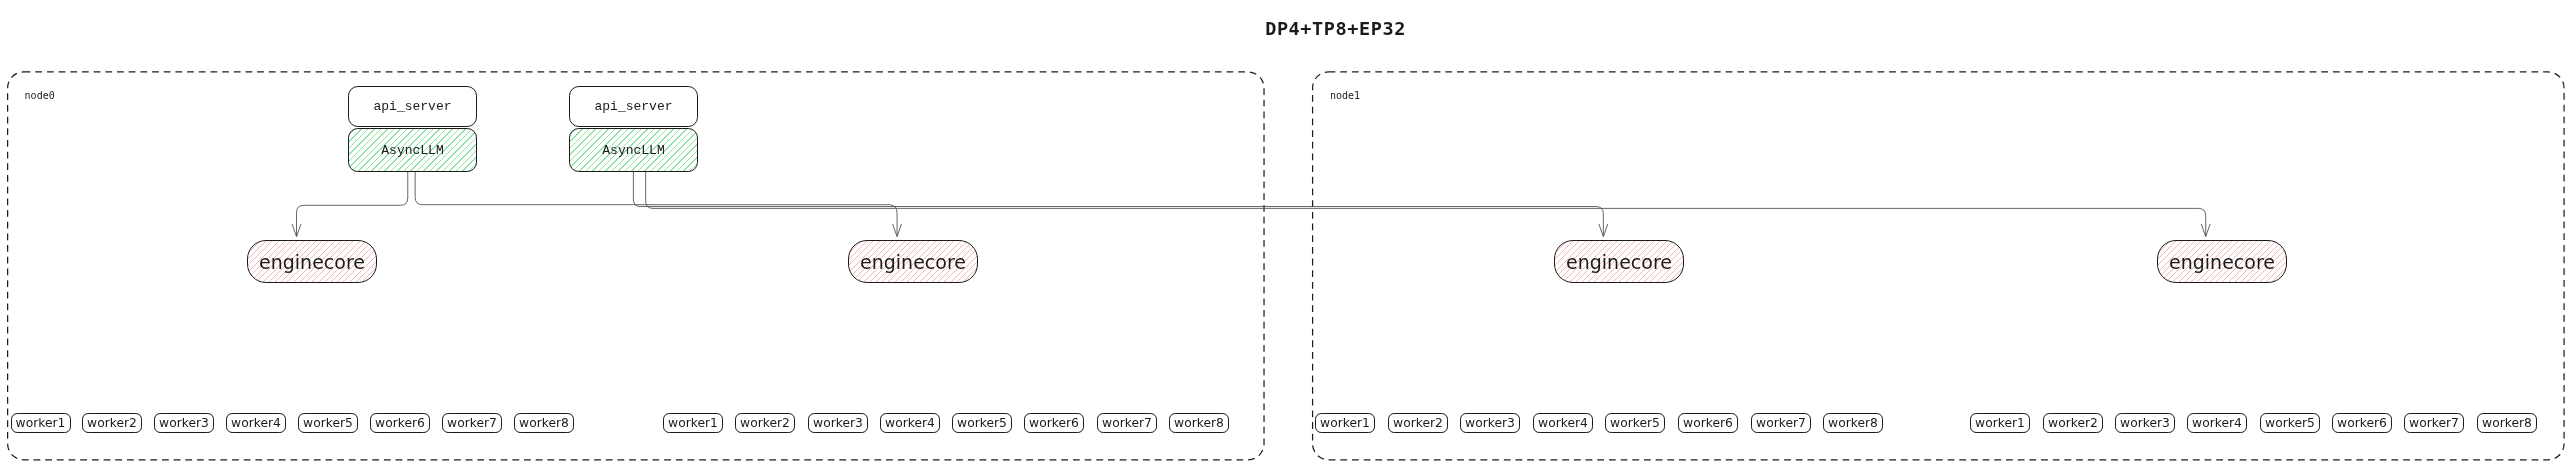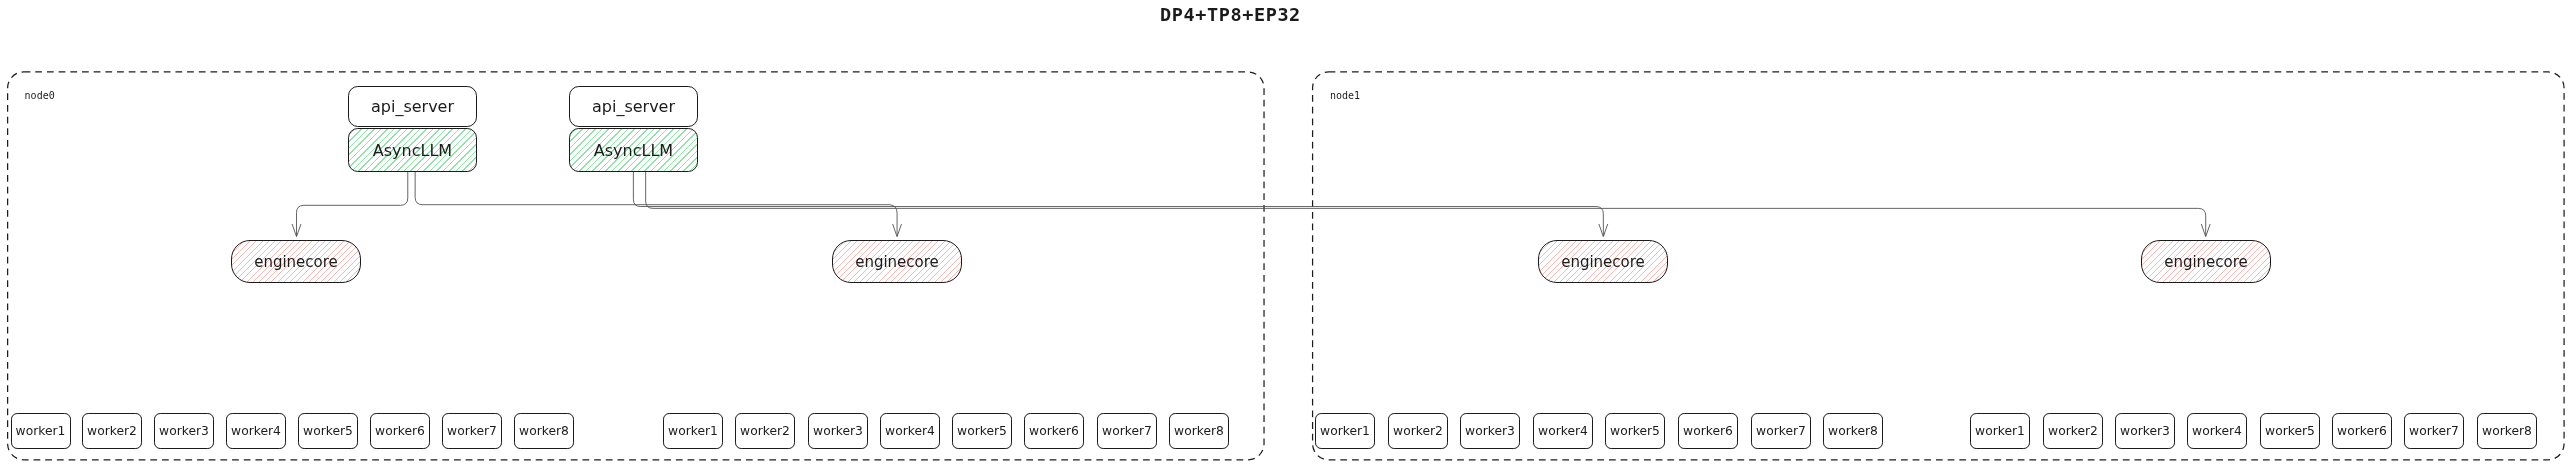--- a/index.html
+++ b/index.html
@@ -6,57 +6,58 @@
   .canvas{
     position:relative;
     width:2576px;height:469px;
     background:#ffffff;
     font-family:"DejaVu Sans", sans-serif;
     color:#1b1b1b;
     overflow:hidden;
   }
   .title{
     position:absolute;
-    left:1160px;top:4px;width:246px;
-    text-align:left;
+    left:1160px;top:18px;width:246px;
+    text-align:right;
     font-family:"DejaVu Sans Mono", monospace;
     font-size:18.5px;font-weight:600;
     letter-spacing:0.6px;
   }
   svg.overlay{position:absolute;left:0;top:0;width:2576px;height:469px;}
   .node-label{
     position:absolute;
     font-family:"DejaVu Sans Mono", monospace;
     font-size:10px;font-weight:500;
   }
   .box{
     position:absolute;
     box-sizing:border-box;
     border:1.2px solid #1b1b1b;
     background:#ffffff;
     display:flex;align-items:center;justify-content:center;
     text-align:center;
   }
-  .stack-box{border-radius:9.8px;font-size:16px;}
+  .stack-box{border-radius:9.8px;font-size:13px;font-family:Liberation Mono, monospace;}
   .green-hatch{
     background-color:#ffffff;
     background-image:repeating-linear-gradient(135deg,
       rgba(0,0,0,0) 0px, rgba(0,0,0,0) 3.7px,
       #8fe3a6 3.7px, #8fe3a6 4.6px);
     border-radius:9.8px;
   }
   .engine-box{
-    border-radius:19px;font-size:15px;
+    border-radius:19px;font-size:19px;
     background-color:#ffffff;
     background-image:repeating-linear-gradient(135deg,
       rgba(0,0,0,0) 0px, rgba(0,0,0,0) 3.7px,
       #f4b8b2 3.7px, #f4b8b2 4.4px);
+    margin-left:16px;
   }
   .worker-box{
-    width:60px;height:36px;top:413px;
+    width:60px;height:20px;top:413px;
     border-radius:6.2px;
     font-size:12.3px;
     background:#ffffff;
   }
   .connector{stroke:#4d4d4d;stroke-width:1.4;fill:none;stroke-linecap:round;}
   .node-border{stroke:#1c1c1c;stroke-width:2;fill:none;stroke-dasharray:11 8;}
 </style>
 </head>
 <body>
 

